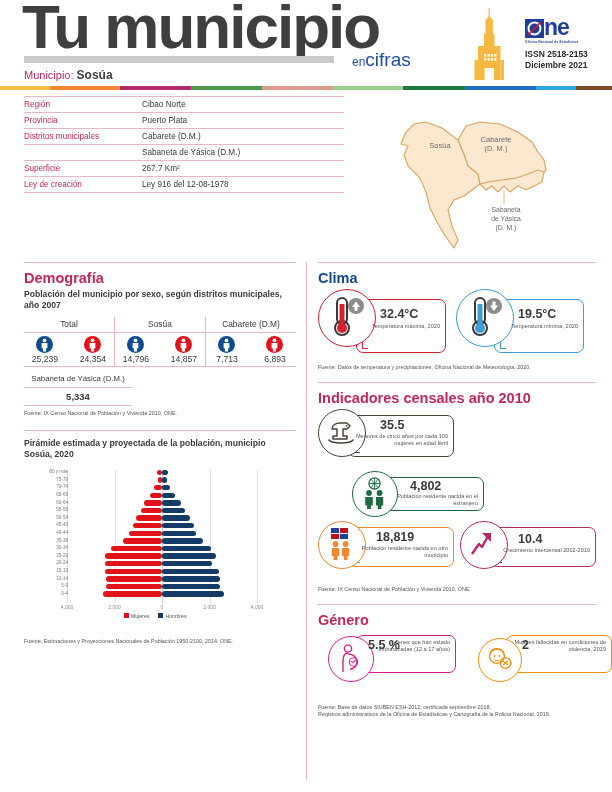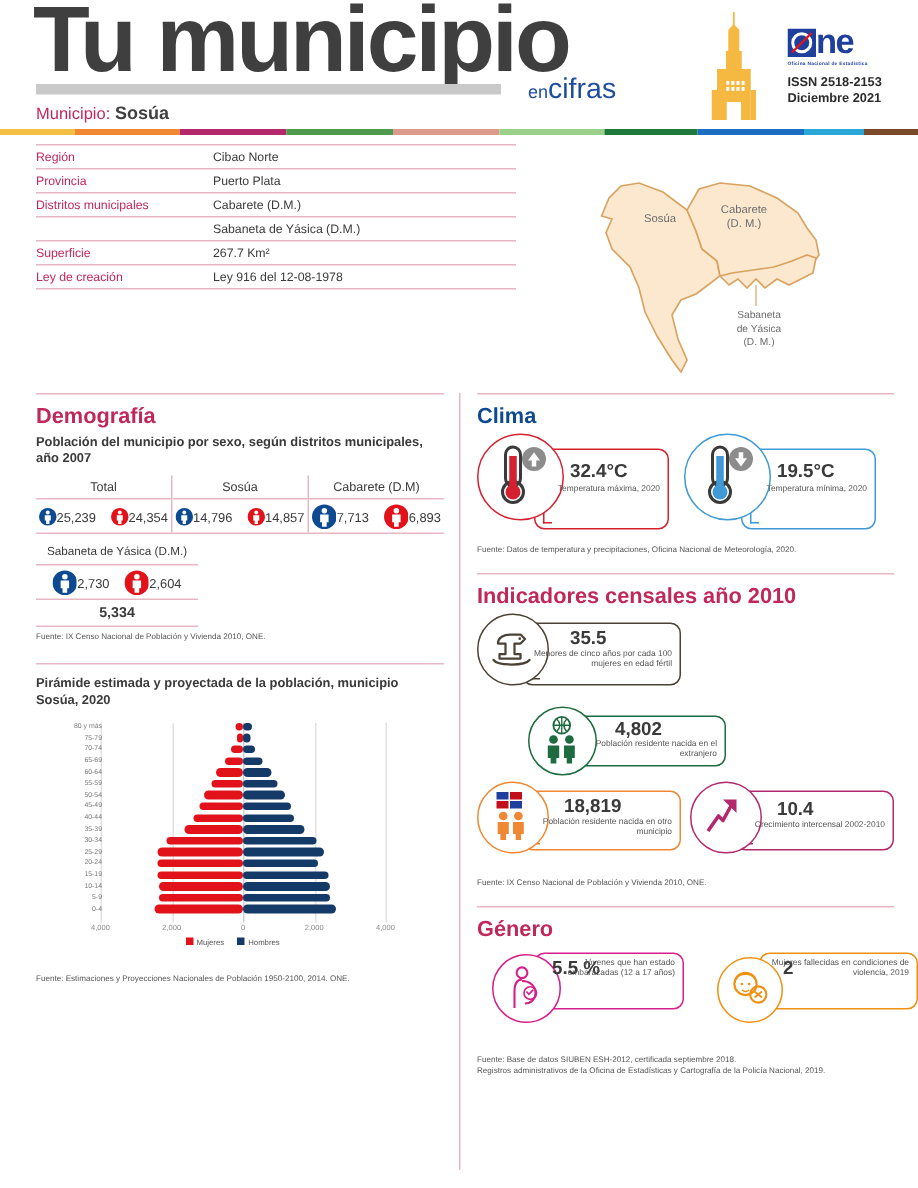--- a/index.html
+++ b/index.html
@@ -44,21 +44,21 @@
   .toprule{height:1px;background:#e8b7c4;margin-bottom:7px;}
 
   
   .demo{width:272px;border-collapse:collapse;}
   .demo td{text-align:center;}
   .dhead{font-size:8.4px;color:#3a3a3a;padding:2px 0 3px;border-bottom:1px solid #e8b7c4;}
   .dcell{padding:3px 0 2px;border-bottom:1px solid #e8b7c4;}
   .dtot{font-size:9.5px;font-weight:bold;color:#3a3a3a;padding:3px 0;border-bottom:1px solid #e8b7c4;}
   .vdiv{border-left:1px solid #e8b7c4;}
   .pairwrap{display:flex;justify-content:center;gap:10px;}
-  .person{display:flex;flex-direction:row;align-items:center;width:38px;}
+  .person{display:flex;flex-direction:column;align-items:center;width:38px;}
   .pnum{font-size:8.6px;color:#3a3a3a;margin-top:1px;}
 
   
   .pyr{position:relative;width:272px;height:160px;}
   .pyr-rowlabel{position:absolute;font-size:4.6px;color:#7a7a7a;text-align:right;width:44px;}
   .bar{position:absolute;height:5.4px;border-radius:3px;}
   .bar.m{background:#e2121b;}
   .bar.h{background:#143a68;}
   .gl{position:absolute;width:1px;background:#e2e2e2;}
   .axlab{position:absolute;font-size:5px;color:#8a8a8a;text-align:center;width:30px;}
@@ -254,42 +254,20 @@
         </tr>
       </tbody>
     </table>
 
   <table class="demo" id="demo-extra" style="width:108px;margin-top:5px;">
       <tbody>
         <tr>
           <td class="dhead" style="font-size:7.8px;line-height:1.2;">Sabaneta de Yásica (D.M.)</td>
         </tr>
         <tr>
-          <td class="dcell">
-            <div class="pairwrap">
-              <div class="person">
-                <svg width="17" height="17" viewBox="0 0 17 17">
-                  <circle cx="8.5" cy="8.5" r="8.5" fill="#0d4a8f"></circle>
-                  <circle cx="8.5" cy="4.4" r="1.9" fill="#fff"></circle>
-                  <path d="M5.6 7 h5.8 v5.2 h-1.3 v3.2 h-3.2 v-3.2 h-1.3 z" fill="#fff"></path>
-                </svg>
-                <div class="pnum">2,730</div>
-              </div>
-              <div class="person">
-                <svg width="17" height="17" viewBox="0 0 17 17">
-                  <circle cx="8.5" cy="8.5" r="8.5" fill="#e2121b"></circle>
-                  <circle cx="8.5" cy="4.4" r="1.9" fill="#fff"></circle>
-                  <path d="M5.6 7 h5.8 v5.2 h-1.3 v3.2 h-3.2 v-3.2 h-1.3 z" fill="#fff"></path>
-                </svg>
-                <div class="pnum">2,604</div>
-              </div>
-            </div>
-          </td>
-        </tr>
-        <tr>
           <td class="dtot">5,334</td>
         </tr>
       </tbody>
     </table>
 
   <div class="fuente">Fuente: IX Censo Nacional de Población y Vivienda 2010, ONE.</div>
 
   <div class="toprule" style="margin-top:12px;"></div>
   <div class="subtxt">Pirámide estimada y proyectada de la población, municipio Sosúa, 2020</div>
 

